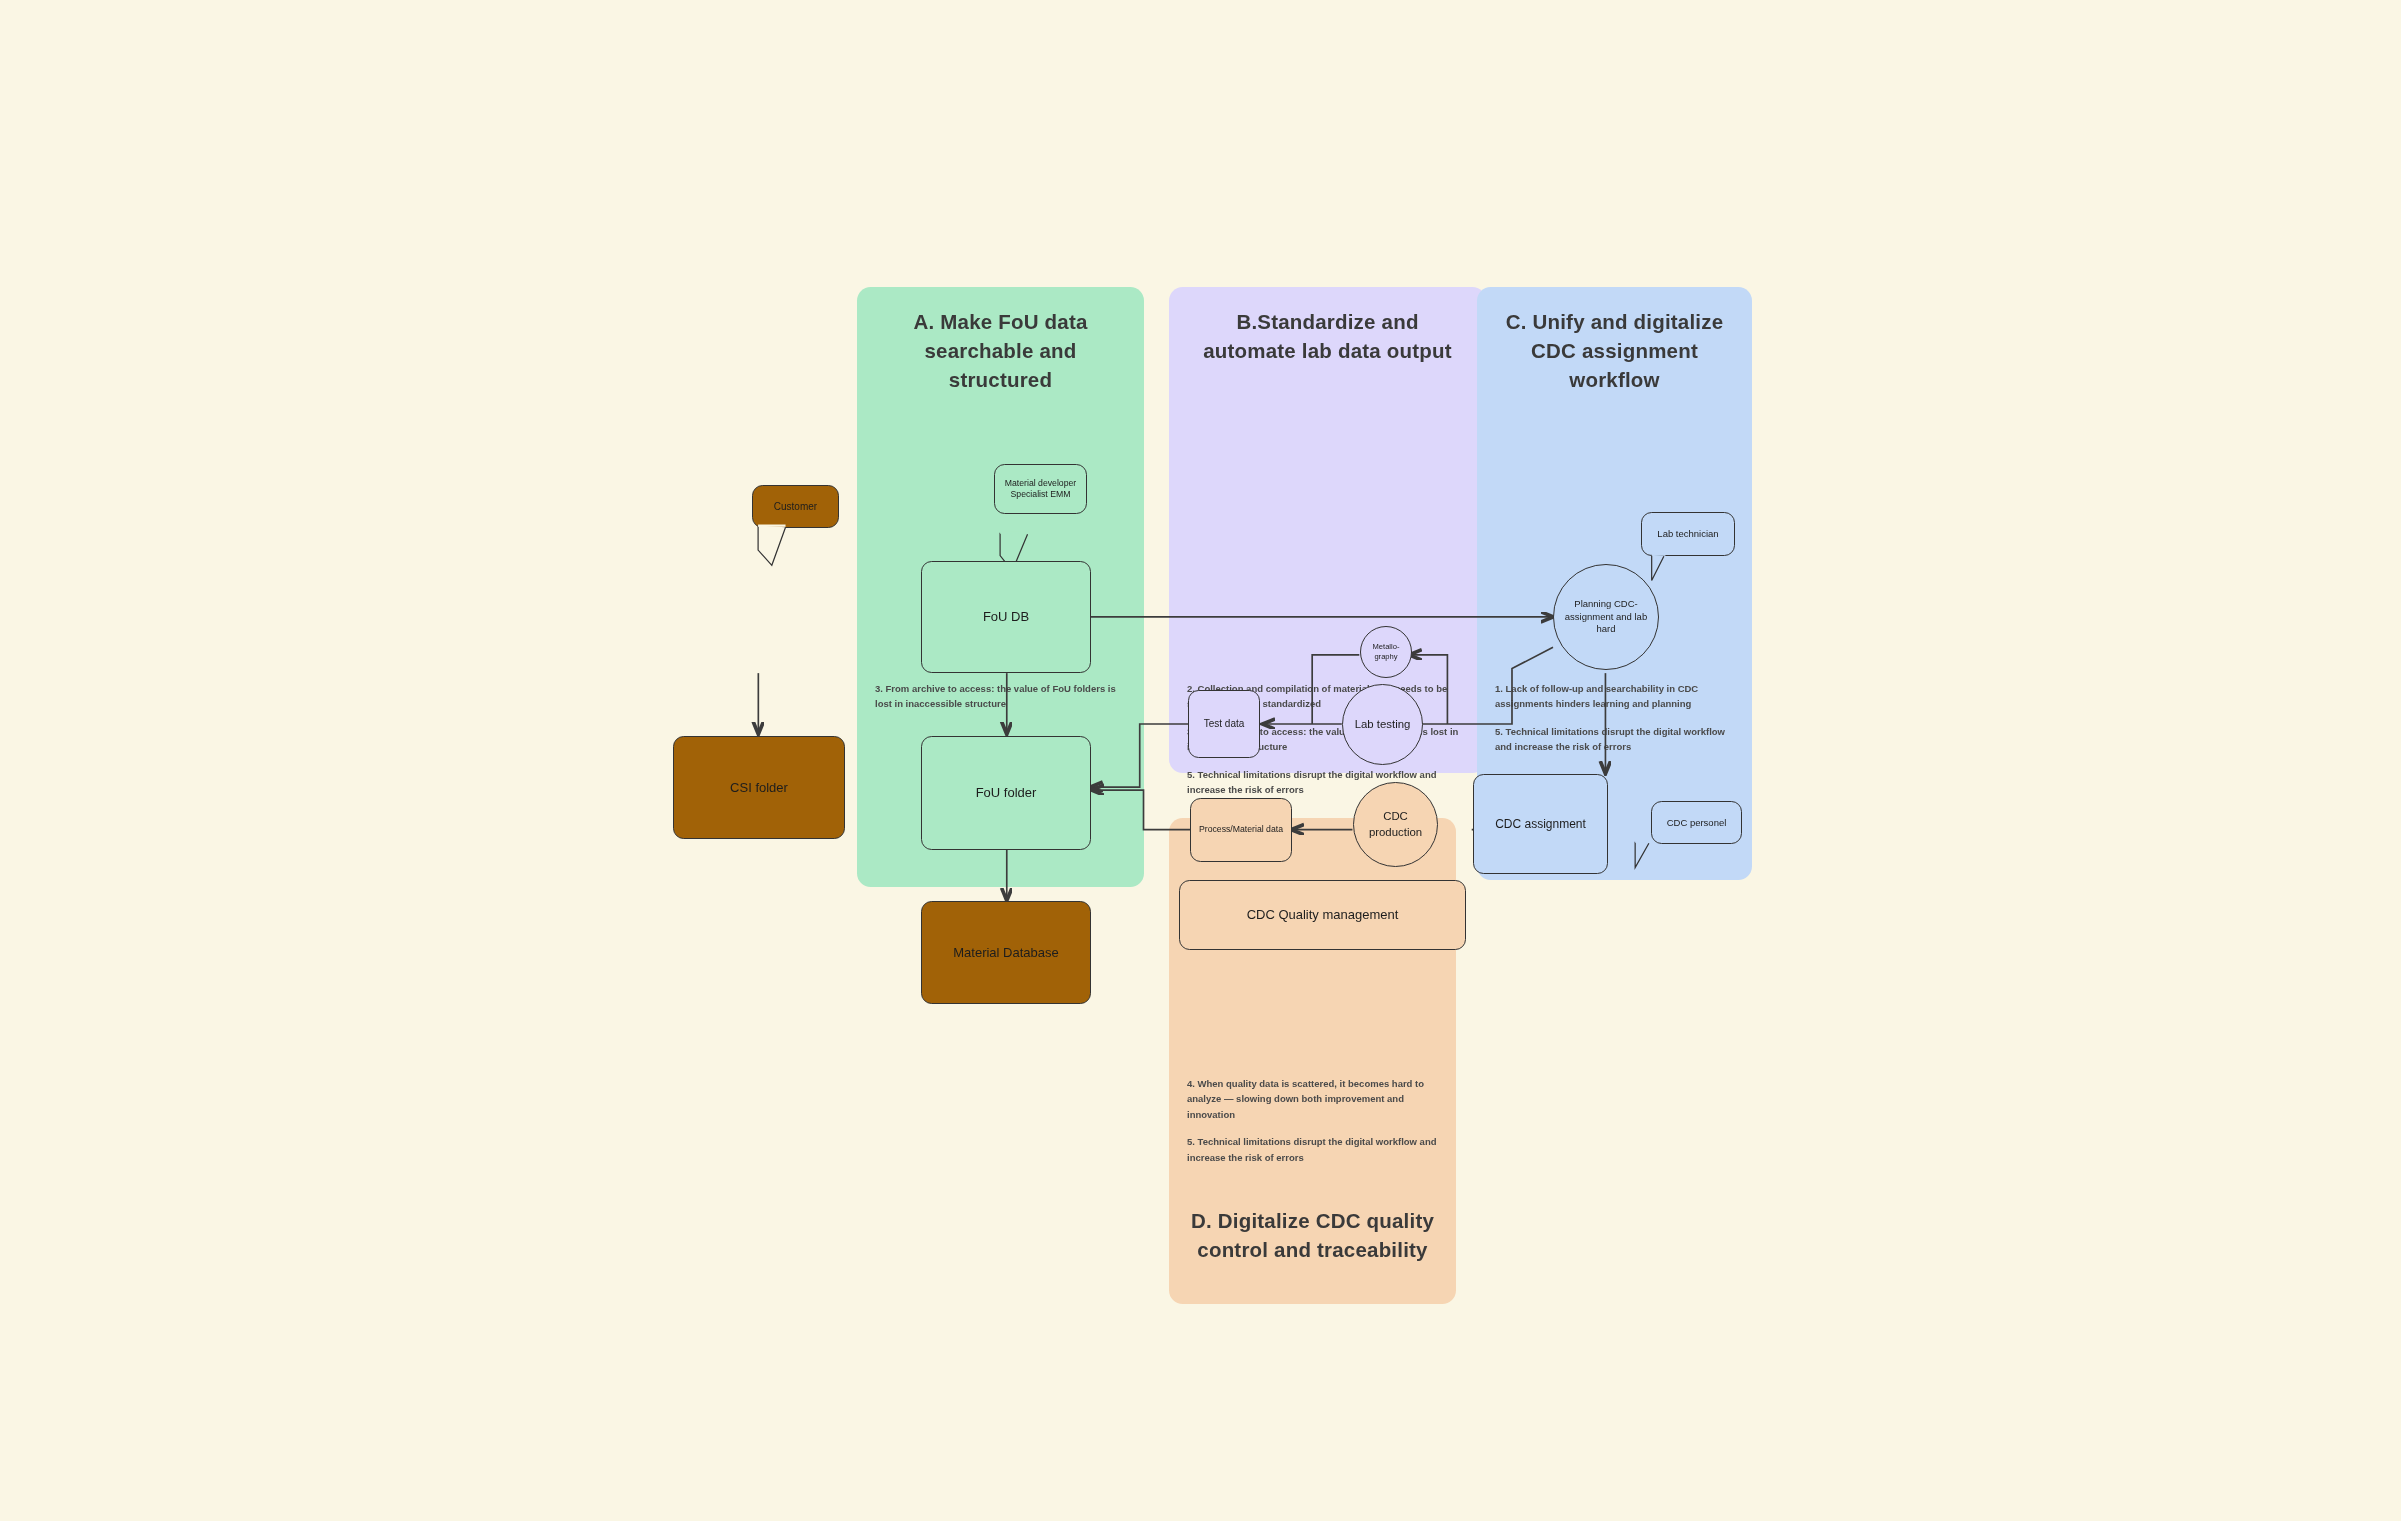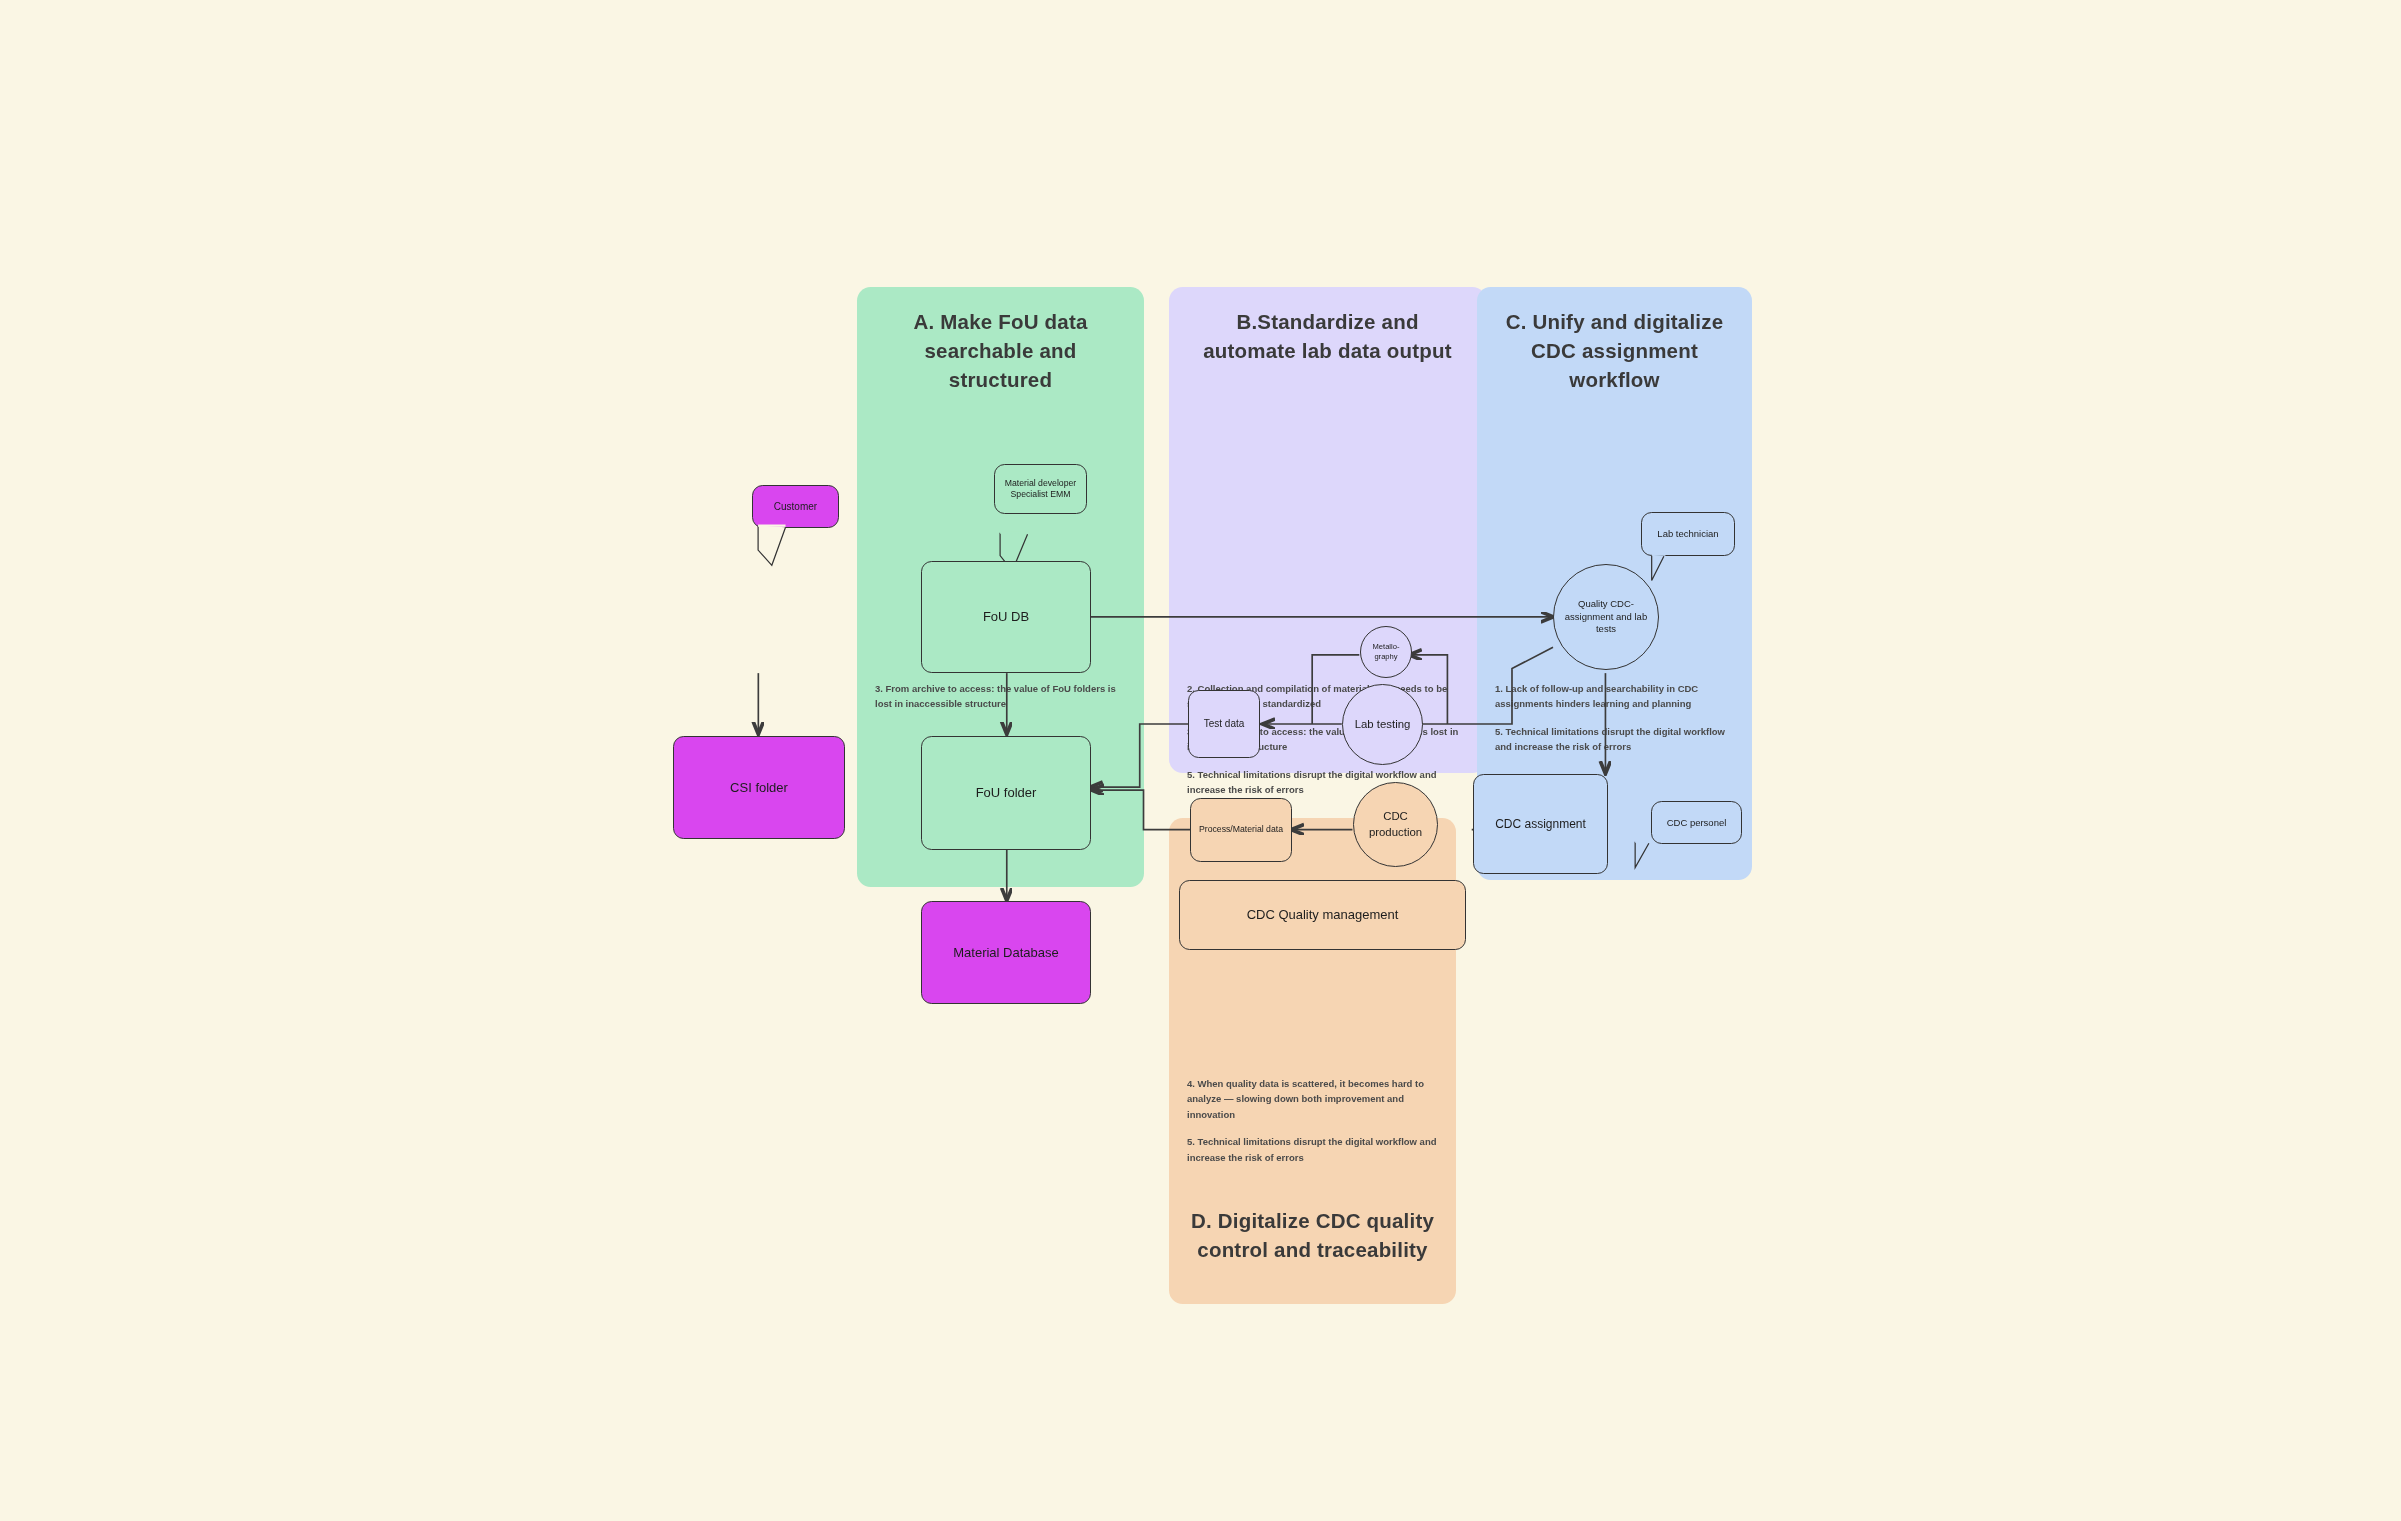--- a/index.html
+++ b/index.html
@@ -40,21 +40,21 @@
   .node{
     position:absolute;box-sizing:border-box;
     border:1.2px solid #333;
     display:flex;align-items:center;justify-content:center;
     text-align:center;
     color:#1d1d1d;
     line-height:1.35;
   }
   .rect{border-radius:10.6px;}
   .circle{border-radius:50%;}
-  .plain{background:#d946ef;}
+  .plain{background:#a16207;}
   .on-green{background:#abe9c5;}
   .on-purple{background:#ddd7fb;}
   .on-blue{background:#c2d9f7;}
   .on-orange{background:#f6d5b3;}
 
   
   .callout{
     position:absolute;box-sizing:border-box;
     border:1.2px solid #333;border-radius:10.6px;
     display:flex;align-items:center;justify-content:center;
@@ -203,21 +203,21 @@
 
   <div class="node circle on-orange" style="left:1353px;top:782px;width:85px;height:85px;font-size:11.4px;">
     <span style="padding:0 6px;">CDC production</span>
   </div>
 
   <div class="node rect on-orange" style="left:1179px;top:880px;width:287px;height:70px;font-size:13px;">
     <span>CDC Quality management</span>
   </div>
 
   <div class="node circle on-blue" style="left:1553px;top:564px;width:106px;height:106px;font-size:9.5px;">
-    <span style="padding:0 10.6px;">Quality CDC-assignment and lab tests</span>
+    <span style="padding:0 10.6px;">Planning CDC-assignment and lab hard</span>
   </div>
 
   <div class="node rect on-blue" style="left:1473px;top:774px;width:135px;height:100px;font-size:12px;">
     <span>CDC assignment</span>
   </div>
 
 </div>
 
 
 </body></html>

